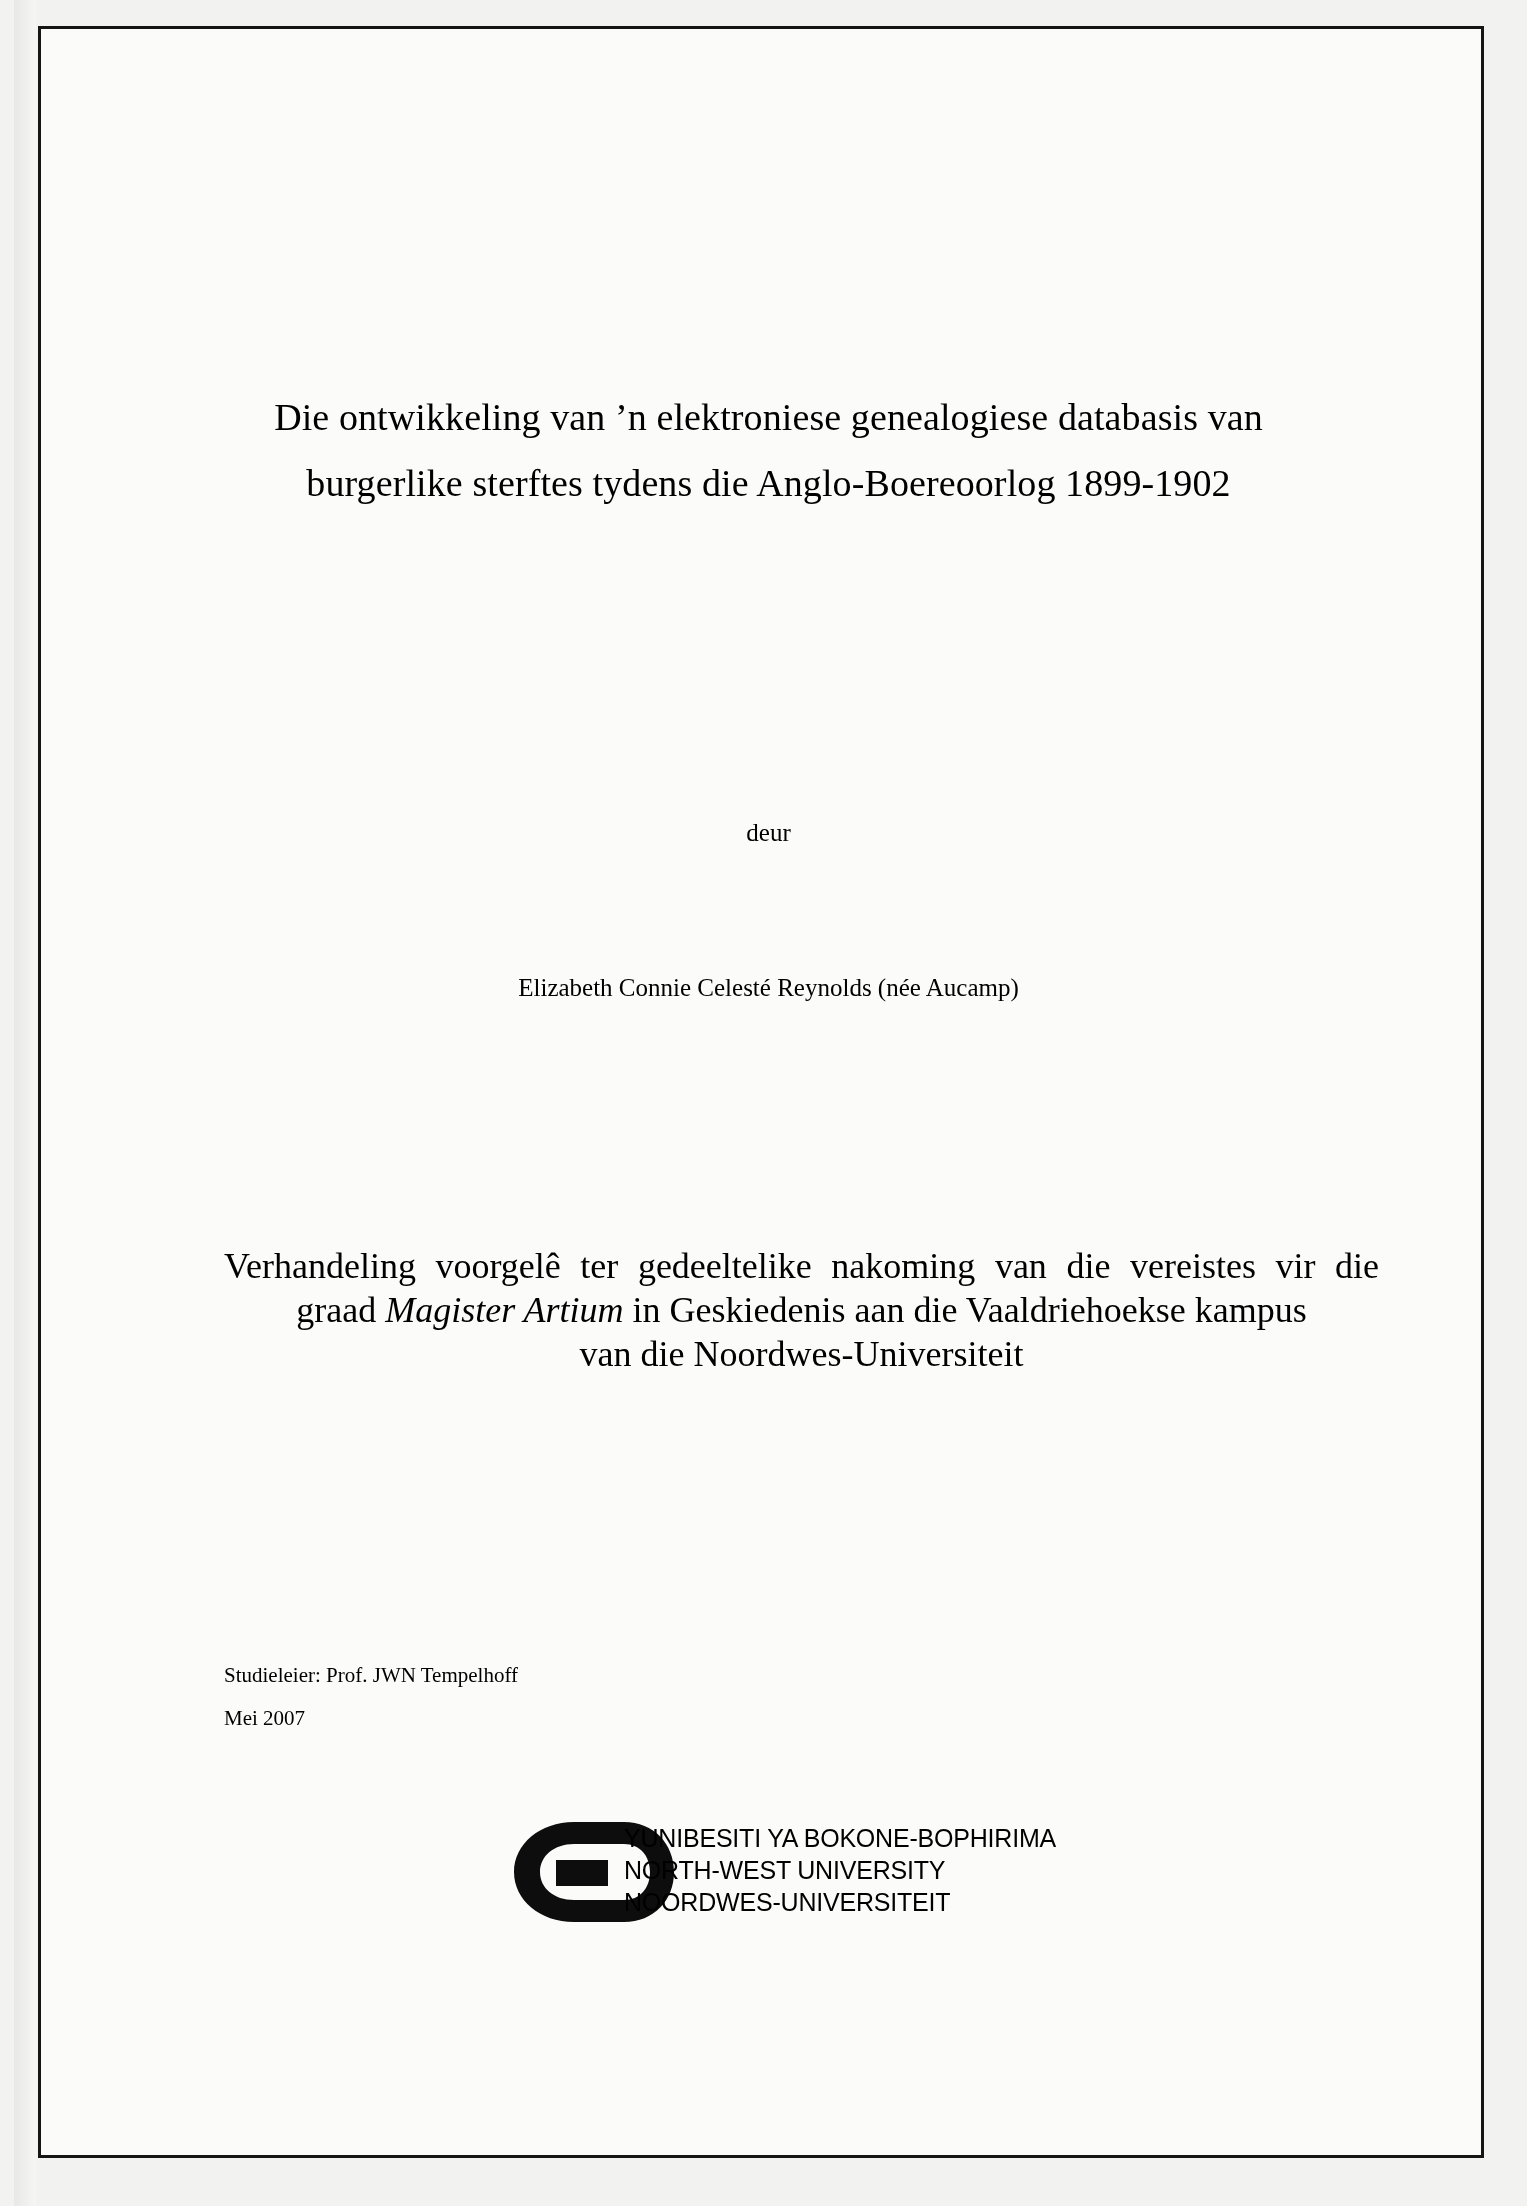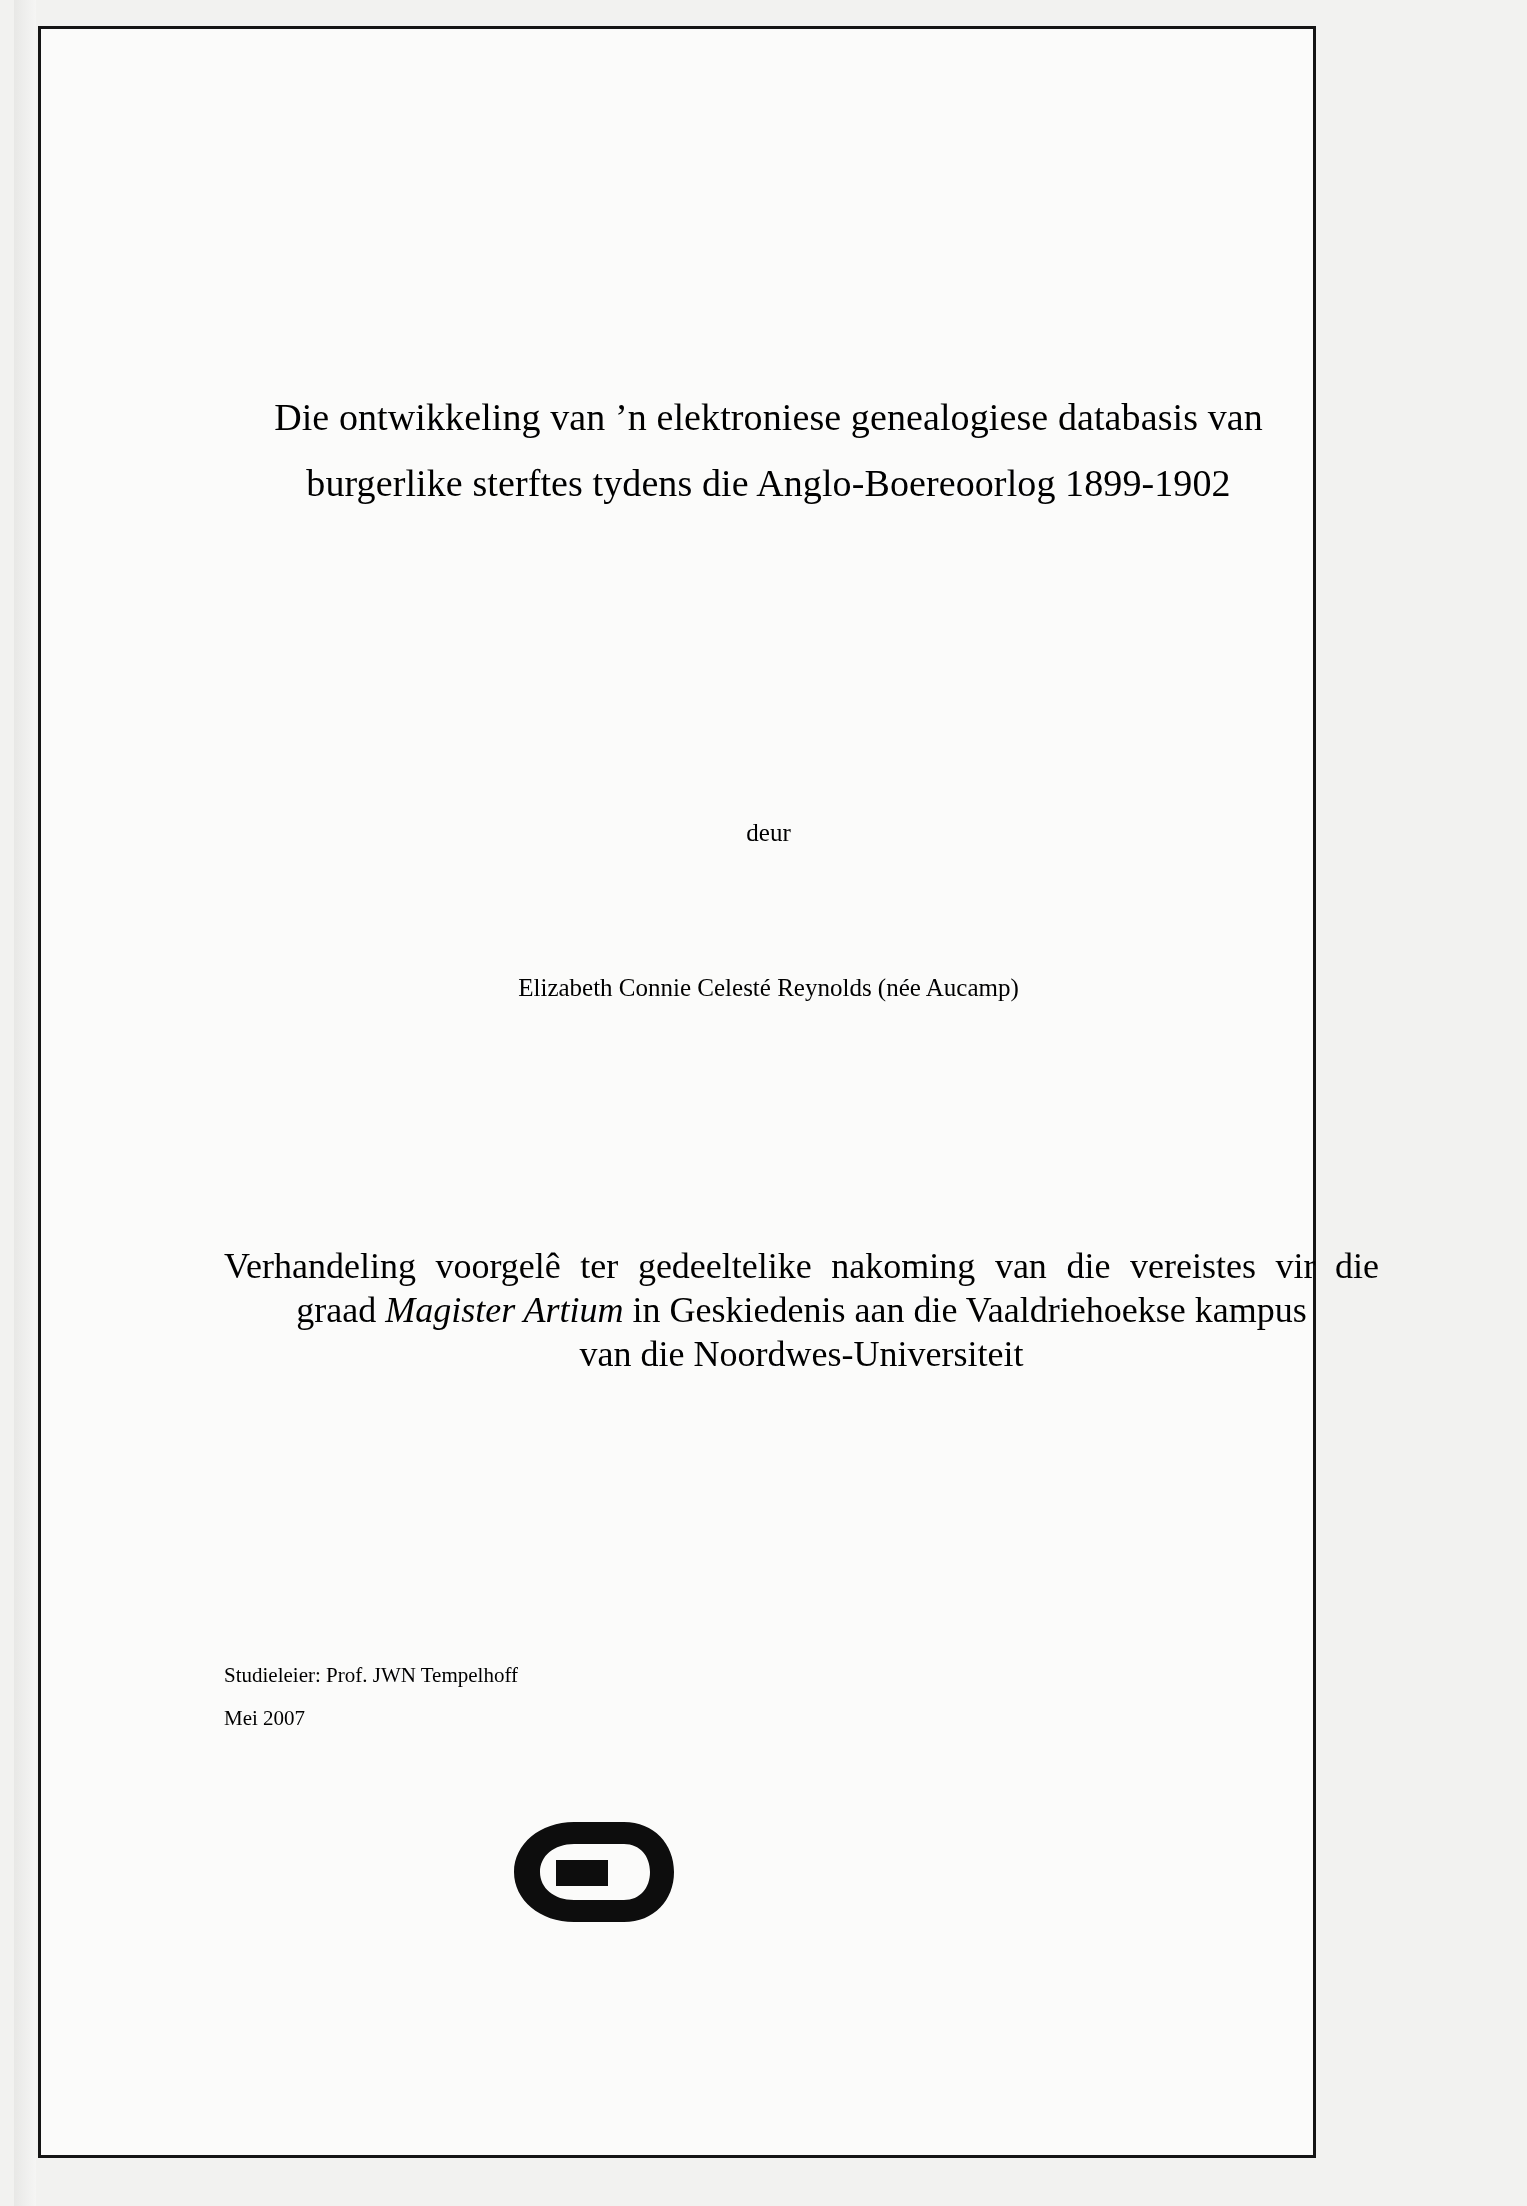--- a/index.html
+++ b/index.html
@@ -24,21 +24,21 @@
     width: 1527px;
     height: 2206px;
     background: #f2f2f0;
   }
 
   
   .page-frame {
     position: absolute;
     left: 38px;
     top: 26px;
-    width: 1278px;
+    width: 1446px;
     height: 2132px;
     border: 3px solid #151515;
     background: #fbfbfa;
     box-sizing: border-box;
   }
 
   .inner-pad {
     position: absolute;
     left: 0;
     top: 0;
@@ -185,17 +185,22 @@
       </div>
 
       <div class="logo-area">
         <svg class="logo-mark" viewBox="0 0 195 112" aria-hidden="true">
 
           <path d="M78 6 C44 6 18 28 18 56 C18 84 44 106 78 106 L100 106 L100 84 L78 84 C58 84 44 72 44 56 C44 40 58 28 78 28 L100 28 L100 6 Z" fill="#0d0d0d"></path>
           <path d="M96 6 L128 6 C158 6 178 28 178 56 C178 84 158 106 128 106 L96 106 L96 84 L128 84 C144 84 154 72 154 56 C154 40 144 28 128 28 L96 28 Z" fill="#0d0d0d"></path>
           <rect x="88" y="40" width="34" height="34" fill="#fbfbfa"></rect>
           <rect x="60" y="44" width="52" height="26" fill="#0d0d0d"></rect>
         </svg>
+        <div class="logo-text">
+          <div>YUNIBESITI YA BOKONE-BOPHIRIMA</div>
+          <div>NORTH-WEST UNIVERSITY</div>
+          <div>NOORDWES-UNIVERSITEIT</div>
+        </div>
       </div>
 
     </div>
   </div>
 </div>
 
 </body></html>

